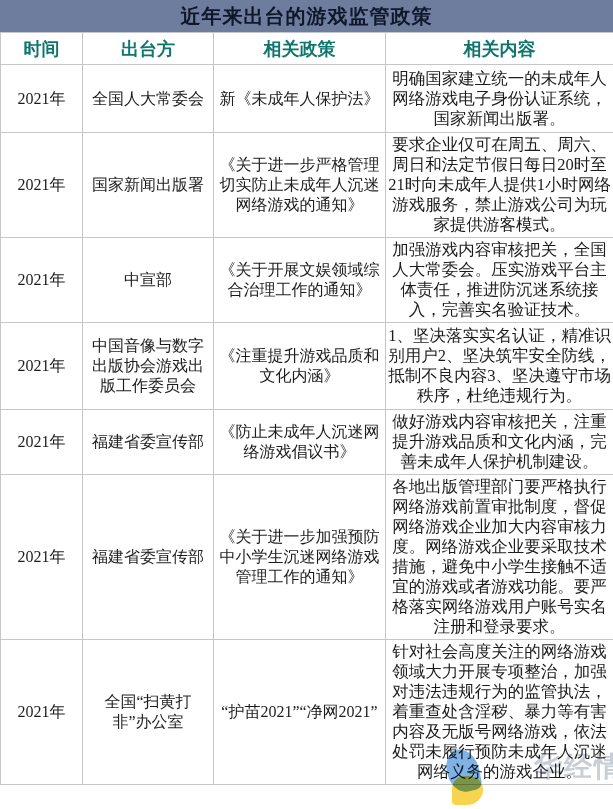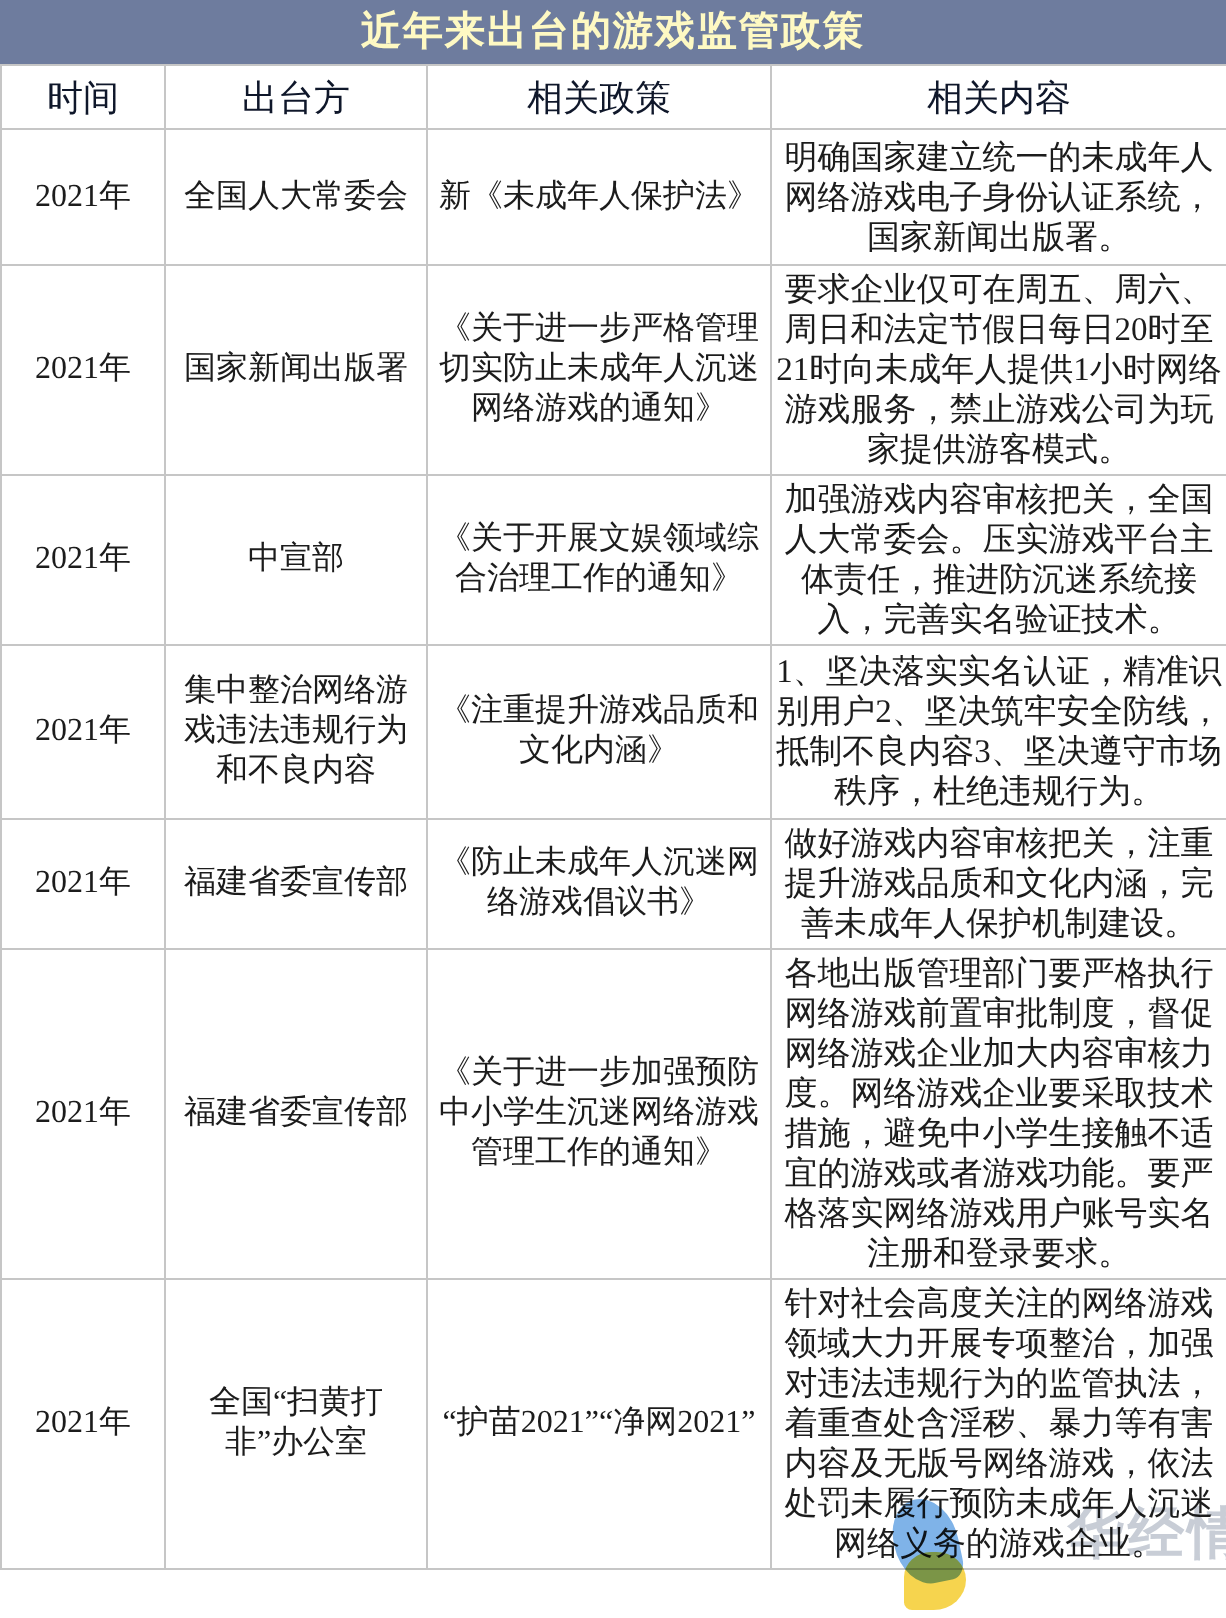--- a/index.html
+++ b/index.html
@@ -6,42 +6,42 @@
   body {
     width:613px; height:809px;
     position:relative; overflow:hidden;
     background:#ffffff;
     font-family:"Liberation Serif","DejaVu Serif",serif;
     color:#1c1c1c;
   }
   .title-bar {
     width:613px; height:32px;
     background:#6e7c9e;
-    color:#fef9c3;
+    color:#0f172a;
     font-size:20px; font-weight:bold;
     text-align:center; line-height:33px;
     letter-spacing:1px;
   }
   table.policy {
     border-collapse:collapse;
     table-layout:fixed;
     width:613px;
   }
   .policy th, .policy td {
     border:1px solid #c6c6c6;
     text-align:center;
     vertical-align:middle;
     padding:2px 3px;
     overflow:hidden;
   }
   .policy th {
     font-size:18px;
-    font-weight:normal;
+    font-weight:bold;
     height:27px;
-    color:#0f172a;
+    color:#0f766e;
   }
   .policy td {
     font-size:16px;
     line-height:20px;
   }
   .col-time   { width:82px;  }
   .col-issuer { width:131px; }
   .col-policy { width:172px; }
   .col-content{ width:228px; }
   td.cell-content { font-size:16.5px; padding:2px 2px; }
@@ -100,21 +100,21 @@
         <td class="cell-content">要求企业仅可在周五、周六、周日和法定节假日每日20时至21时向未成年人提供1小时网络游戏服务，禁止游戏公司为玩家提供游客模式。</td>
       </tr>
       <tr style="height: 83px;">
         <td class="cell-time">2021年</td>
         <td class="cell-issuer">中宣部</td>
         <td class="cell-policy">《关于开展文娱领域综合治理工作的通知》</td>
         <td class="cell-content">加强游戏内容审核把关，全国人大常委会。压实游戏平台主体责任，推进防沉迷系统接入，完善实名验证技术。</td>
       </tr>
       <tr style="height: 87px;">
         <td class="cell-time">2021年</td>
-        <td class="cell-issuer">集中整治网络游戏违法违规行为和不良内容</td>
+        <td class="cell-issuer">中国音像与数字出版协会游戏出版工作委员会</td>
         <td class="cell-policy">《注重提升游戏品质和文化内涵》</td>
         <td class="cell-content">1、坚决落实实名认证，精准识别用户2、坚决筑牢安全防线，抵制不良内容3、坚决遵守市场秩序，杜绝违规行为。</td>
       </tr>
       <tr style="height: 60px;">
         <td class="cell-time">2021年</td>
         <td class="cell-issuer">福建省委宣传部</td>
         <td class="cell-policy">《防止未成年人沉迷网络游戏倡议书》</td>
         <td class="cell-content">做好游戏内容审核把关，注重提升游戏品质和文化内涵，完善未成年人保护机制建设。</td>
       </tr>
       <tr style="height: 159px;">

